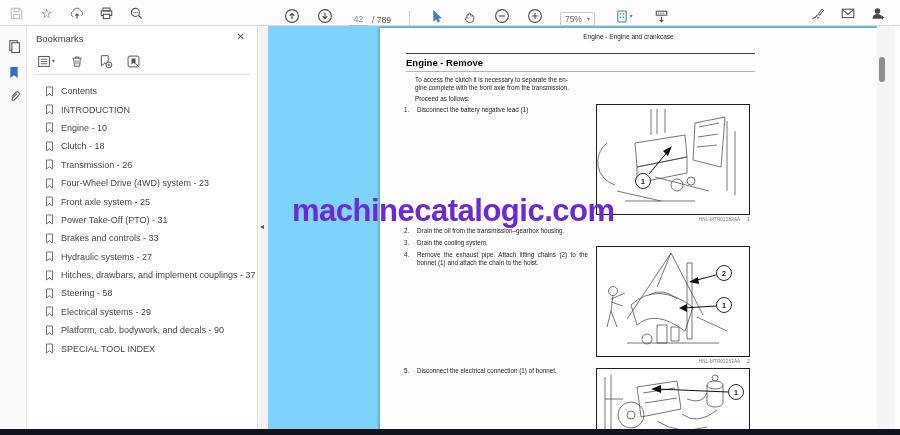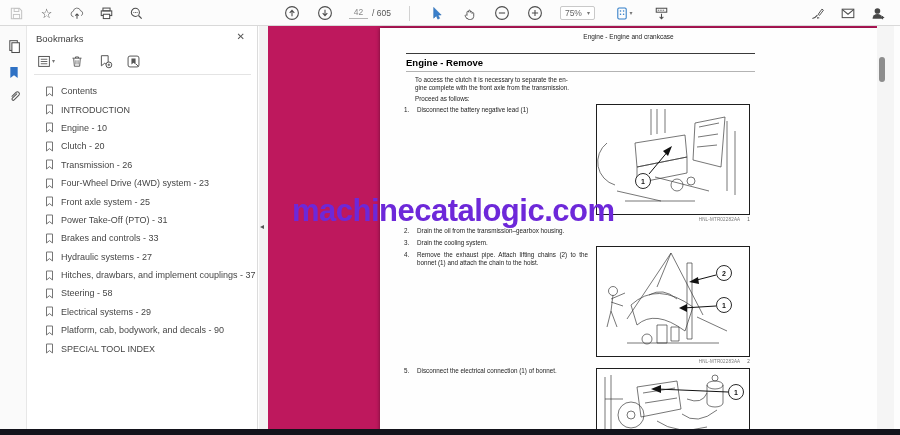--- a/index.html
+++ b/index.html
@@ -4,21 +4,21 @@
 <style>
   * { margin:0; padding:0; box-sizing:border-box; }
   html,body { width:900px; height:435px; overflow:hidden; background:#fff; }
   body { font-family:"Liberation Sans","DejaVu Sans",sans-serif; }
   .screen { position:relative; width:900px; height:435px; overflow:hidden; background:#fff; }
 
   
   .toolbar { position:absolute; left:0; top:0; width:900px; height:26px; background:#fcfcfc; border-bottom:1px solid #d9d9d9; z-index:30; }
   .tb-group { position:absolute; top:0; height:26px; display:flex; align-items:center; }
   .tb-left { left:8px; gap:13px; }
-  .tb-center { left:283px; gap:16px; }
+  .tb-center { left:283px; gap:16px;align-items:flex-end; }
   .tb-right { right:14px; gap:13px; }
   .tb-btn { display:flex; align-items:center; justify-content:center; width:17px; height:20px; cursor:pointer; }
   .tb-btn svg { display:block; }
   .glyph { color:#4d4d4d; font-size:13px; line-height:1; }
   .tb-divider { width:1px; height:15px; background:#d2d2d2; margin:0 2px; }
   .page-box { display:flex; align-items:center; gap:4px; font-size:8.5px; color:#555; }
   .page-input { display:inline-block; width:19px; text-align:center; border-bottom:1px solid #b5b5b5; color:#888; padding-bottom:1px; }
   .zoom-select { display:flex; align-items:center; gap:5px; border:1px solid #c9c9c9; background:#fff; border-radius:2px; padding:1px 4px; font-size:8.5px; color:#666; cursor:pointer; }
   .caret { font-size:6px; color:#777; line-height:1; }
 
@@ -35,21 +35,21 @@
   .bm-sep { position:absolute; left:7px; right:6px; top:48px; height:1px; background:#e4e4e4; }
   .bm-list { position:absolute; left:0; top:56px; width:231px; list-style:none; }
   .bm-item { height:18.4px; display:flex; align-items:center; gap:7px; padding-left:18px; font-size:9px; color:#464646; white-space:nowrap; overflow:hidden; cursor:pointer; }
   .bm-item svg { flex:none; }
 
   
   .splitter { position:absolute; left:259px; top:26px; width:9px; height:403px; background:#f3f3f3; z-index:15; }
   .splitter .tri { position:absolute; left:1px; top:196px; font-size:8px; color:#555; cursor:pointer; }
 
   
-  .canvas { position:absolute; left:268px; top:26px; width:609px; height:403px; background:#be185d; overflow:hidden; z-index:10; }
+  .canvas { position:absolute; left:268px; top:26px; width:609px; height:403px; background:#7dd3fc; overflow:hidden; z-index:10; }
   .page { position:absolute; left:112px; top:2px; width:497px; height:640px; background:#fefefe; box-shadow:0 0 4px rgba(0,0,0,.45); }
   .doc-header { position:absolute; left:0; top:5px; width:100%; text-align:center; font-size:6.5px; color:#222; }
   .rule-top { position:absolute; left:26px; top:25px; width:349px; height:1px; background:#3a3a3a; }
   .doc-title { position:absolute; left:26px; top:29px; font-size:9.5px; font-weight:bold; color:#000; }
   .rule-title { position:absolute; left:26px; top:43px; width:349px; height:1px; background:#b3b3b3; }
   .doc-body { font-size:6.3px; line-height:8.2px; color:#1c1c1c; }
   .intro { position:absolute; left:35px; top:48px; width:158px; }
   .proceed { position:absolute; left:35px; top:67px; }
   .step { position:absolute; left:24px; width:184px; display:flex; }
   .step .n { flex:none; width:13px; }
@@ -120,21 +120,21 @@
           </svg>
       </span>
       <span class="tb-btn">
         <svg width="16" height="16" viewBox="0 0 16 16">
             <circle cx="8" cy="8" r="6.4" fill="none" stroke="#4d4d4d" stroke-width="1.1"></circle>
             <path d="M8 4.8v5.6M5.7 8.2 8 10.6l2.3-2.4" fill="none" stroke="#4d4d4d" stroke-width="1.1"></path>
           </svg>
       </span>
       <span class="page-box">
         <span class="page-input">42</span>
-        <span>/ 605</span>
+        <span>/ 789</span>
       </span>
       <span class="tb-divider"></span>
       <span class="tb-btn">
         <svg width="15" height="15" viewBox="0 0 16 16">
             <path d="M5 1.5V13l2.8-2.6 1.6 3.6 1.9-.9-1.7-3.5H13z" fill="#3a80cc" stroke="#2f6cb0" stroke-width=".6"></path>
           </svg>
       </span>
       <span class="tb-btn">
         <svg width="15" height="15" viewBox="0 0 16 16">
             <path d="M5.3 13.6 3.4 10.8a1 1 0 0 1 1.6-1.1l.3.3V6.6a.9.9 0 0 1 1.8 0V5.3a.9.9 0 0 1 1.8 0v1.4a.9.9 0 0 1 1.8.1v1.1a.9.9 0 0 1 1.8.1v3.1a3.4 3.4 0 0 1-3.4 3.3H8a3.2 3.2 0 0 1-2.7-1.4z" fill="none" stroke="#4d4d4d" stroke-width=".95"></path>
@@ -270,21 +270,21 @@
       <li class="bm-item">
           <svg width="9" height="11" viewBox="0 0 9 11">
             <path d="M1.5 1h6v9l-3-2.4-3 2.4z" fill="none" stroke="#767676" stroke-width="1"></path>
           </svg>
           <span>Engine - 10</span>
         </li>
       <li class="bm-item">
           <svg width="9" height="11" viewBox="0 0 9 11">
             <path d="M1.5 1h6v9l-3-2.4-3 2.4z" fill="none" stroke="#767676" stroke-width="1"></path>
           </svg>
-          <span>Clutch - 20</span>
+          <span>Clutch - 18</span>
         </li>
       <li class="bm-item">
           <svg width="9" height="11" viewBox="0 0 9 11">
             <path d="M1.5 1h6v9l-3-2.4-3 2.4z" fill="none" stroke="#767676" stroke-width="1"></path>
           </svg>
           <span>Transmission - 26</span>
         </li>
       <li class="bm-item">
           <svg width="9" height="11" viewBox="0 0 9 11">
             <path d="M1.5 1h6v9l-3-2.4-3 2.4z" fill="none" stroke="#767676" stroke-width="1"></path>

